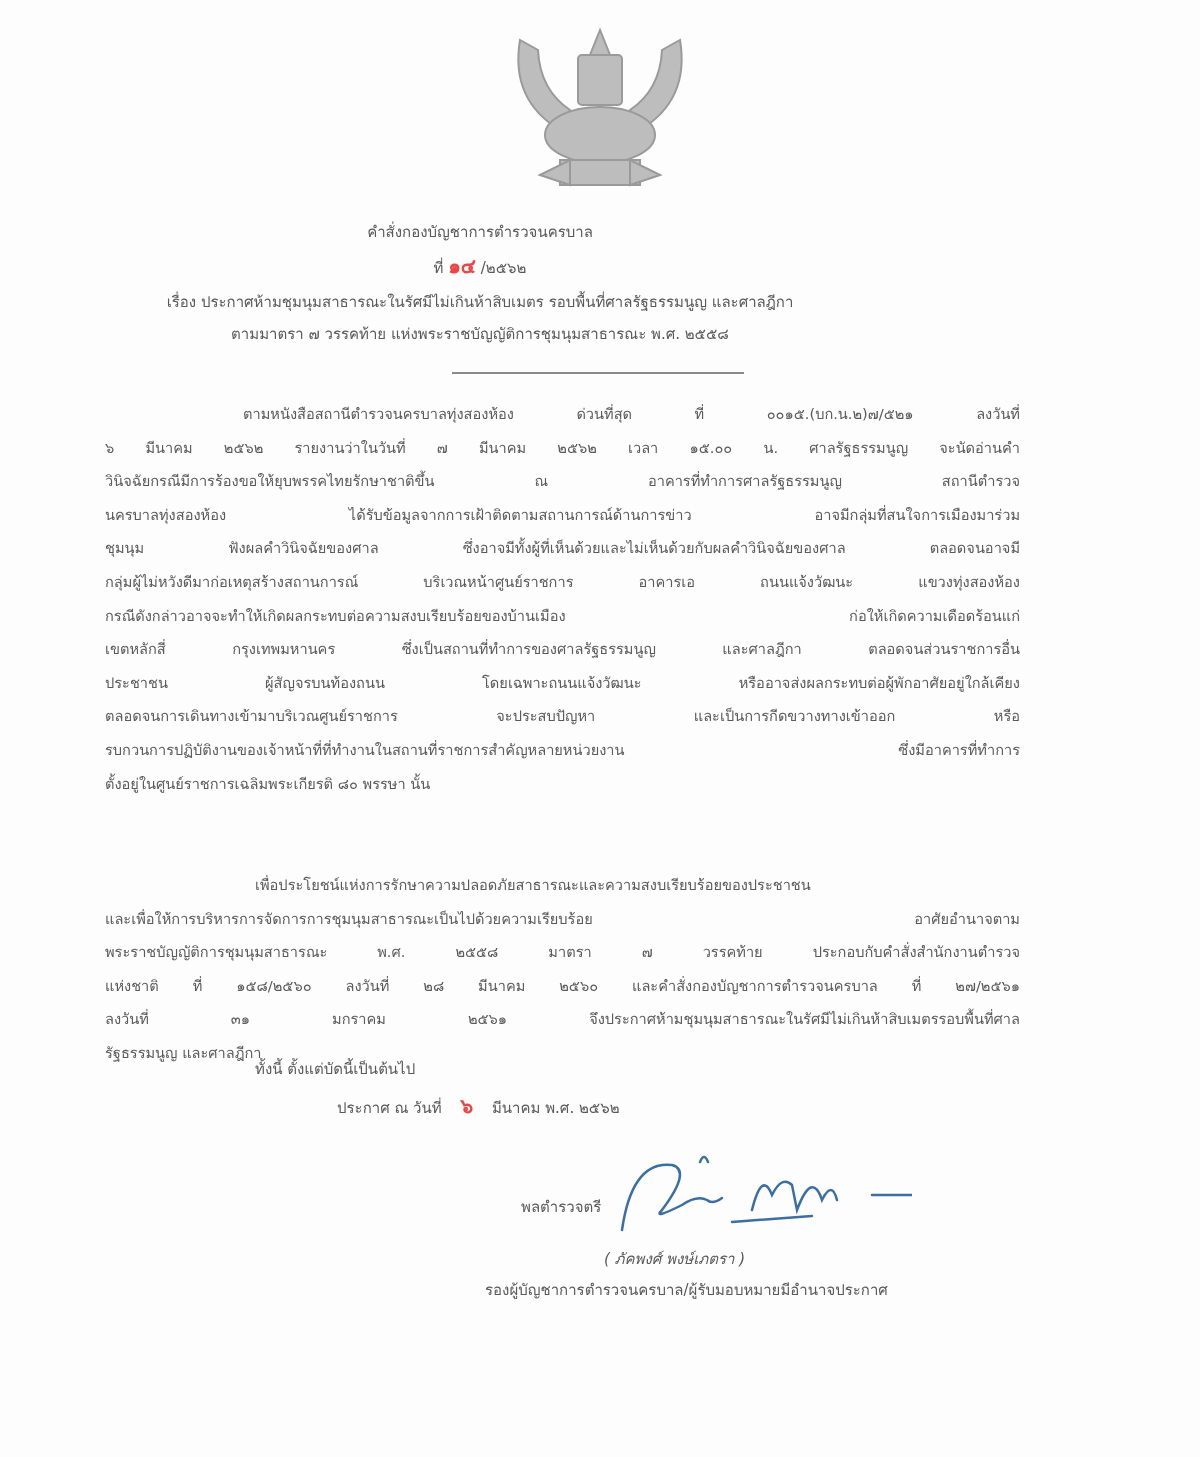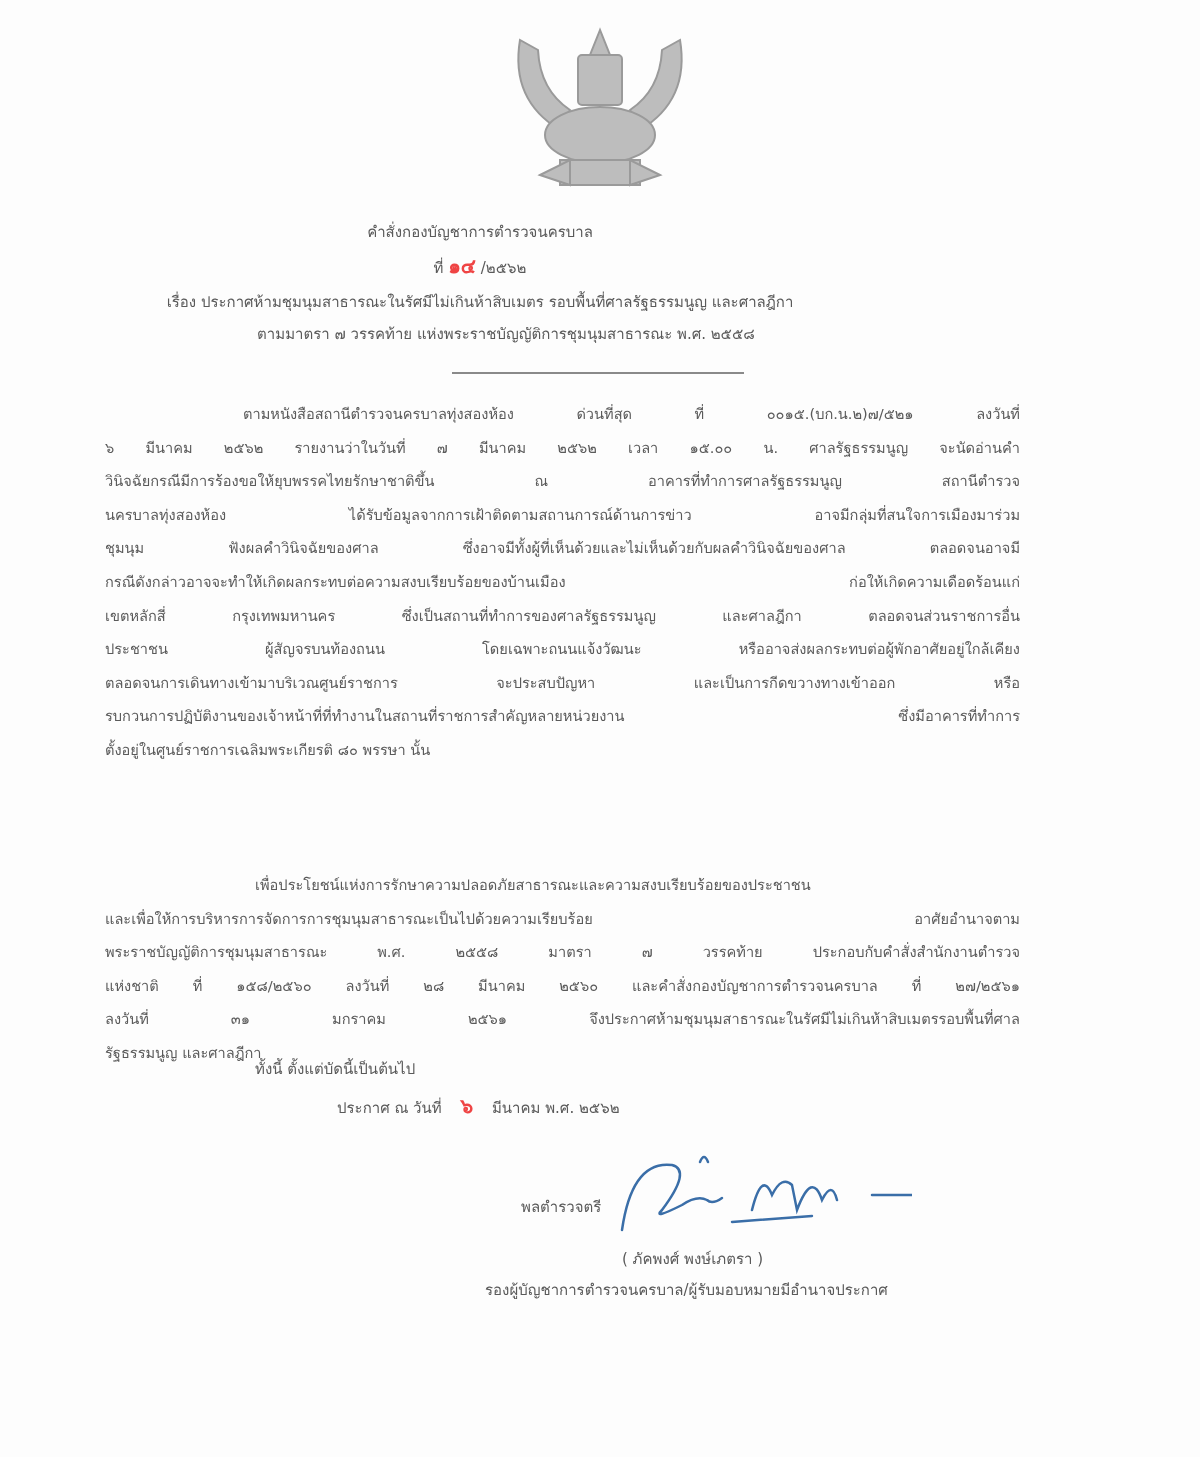--- a/index.html
+++ b/index.html
@@ -36,30 +36,31 @@
 
   <div class="center-line" style="top:220px;">คำสั่งกองบัญชาการตำรวจนครบาล</div>
 
   <div class="center-line" style="top:250px;">
     <span>ที่</span>
     <span class="hw">๑๔</span>
     <span>/๒๕๖๒</span>
   </div>
 
   <div class="center-line" style="top:290px;">เรื่อง ประกาศห้ามชุมนุมสาธารณะในรัศมีไม่เกินห้าสิบเมตร รอบพื้นที่ศาลรัฐธรรมนูญ และศาลฎีกา</div>
-  <div class="center-line" style="top:322px;margin-left:26px;">ตามมาตรา ๗ วรรคท้าย แห่งพระราชบัญญัติการชุมนุมสาธารณะ พ.ศ. ๒๕๕๘</div>
+  <div class="center-line" style="top:322px;">ตามมาตรา ๗ วรรคท้าย แห่งพระราชบัญญัติการชุมนุมสาธารณะ พ.ศ. ๒๕๕๘</div>
 
   <div class="divider"></div>
 
   <div class="para" style="top:397px;">
     <span class="ln" style="padding-left:138px;">ตามหนังสือสถานีตำรวจนครบาลทุ่งสองห้อง ด่วนที่สุด ที่ ๐๐๑๕.(บก.น.๒)๗/๕๒๑ ลงวันที่</span>
     <span class="ln">๖ มีนาคม ๒๕๖๒ รายงานว่าในวันที่ ๗ มีนาคม ๒๕๖๒ เวลา ๑๕.๐๐ น. ศาลรัฐธรรมนูญ จะนัดอ่านคำ</span>
     <span class="ln">วินิจฉัยกรณีมีการร้องขอให้ยุบพรรคไทยรักษาชาติขึ้น ณ อาคารที่ทำการศาลรัฐธรรมนูญ สถานีตำรวจ</span>
     <span class="ln">นครบาลทุ่งสองห้อง ได้รับข้อมูลจากการเฝ้าติดตามสถานการณ์ด้านการข่าว อาจมีกลุ่มที่สนใจการเมืองมาร่วม</span>
     <span class="ln">ชุมนุม ฟังผลคำวินิจฉัยของศาล ซึ่งอาจมีทั้งผู้ที่เห็นด้วยและไม่เห็นด้วยกับผลคำวินิจฉัยของศาล ตลอดจนอาจมี</span>
+    <span class="ln">กลุ่มผู้ไม่หวังดีมาก่อเหตุสร้างสถานการณ์ บริเวณหน้าศูนย์ราชการ อาคารเอ ถนนแจ้งวัฒนะ แขวงทุ่งสองห้อง</span>
     <span class="ln">กรณีดังกล่าวอาจจะทำให้เกิดผลกระทบต่อความสงบเรียบร้อยของบ้านเมือง ก่อให้เกิดความเดือดร้อนแก่</span>
     <span class="ln">เขตหลักสี่ กรุงเทพมหานคร ซึ่งเป็นสถานที่ทำการของศาลรัฐธรรมนูญ และศาลฎีกา ตลอดจนส่วนราชการอื่น</span>
     <span class="ln">ประชาชน ผู้สัญจรบนท้องถนน โดยเฉพาะถนนแจ้งวัฒนะ หรืออาจส่งผลกระทบต่อผู้พักอาศัยอยู่ใกล้เคียง</span>
     <span class="ln">ตลอดจนการเดินทางเข้ามาบริเวณศูนย์ราชการ จะประสบปัญหา และเป็นการกีดขวางทางเข้าออก หรือ</span>
     <span class="ln">รบกวนการปฏิบัติงานของเจ้าหน้าที่ที่ทำงานในสถานที่ราชการสำคัญหลายหน่วยงาน ซึ่งมีอาคารที่ทำการ</span>
     <span class="ln last">ตั้งอยู่ในศูนย์ราชการเฉลิมพระเกียรติ ๘๐ พรรษา นั้น</span>
   </div>
 
   <div class="para" style="top:868px;">
     <span class="ln" style="padding-left:150px;">เพื่อประโยชน์แห่งการรักษาความปลอดภัยสาธารณะและความสงบเรียบร้อยของประชาชน</span>
@@ -83,17 +84,17 @@
   <svg class="sig" viewBox="0 0 300 90">
     <g fill="none" stroke="#3a6ea8" stroke-width="2.5" stroke-linecap="round">
       <path d="M10 80 Q20 10 60 15 Q80 20 50 60 Q40 70 70 55 Q85 45 95 50 Q100 55 110 48"></path>
       <path d="M88 12 Q92 2 96 12"></path>
       <path d="M140 60 Q150 20 160 45 Q170 25 180 35 L185 60 Q200 20 210 50 Q220 30 225 50"></path>
       <path d="M120 72 L200 66"></path>
       <path d="M260 45 L300 45"></path>
     </g>
   </svg>
 
-  <div class="abs" style="left:622px; top:1247px;">( ภัคพงศ์ พงษ์เภตรา )</div>
+  <div class="abs" style="left:604px; top:1247px;font-style:italic;">( ภัคพงศ์ พงษ์เภตรา )</div>
 
   <div class="abs" style="left:485px; top:1278px;text-align:right;">รองผู้บัญชาการตำรวจนครบาล/ผู้รับมอบหมายมีอำนาจประกาศ</div>
 
 </div>
 
 </body></html>

